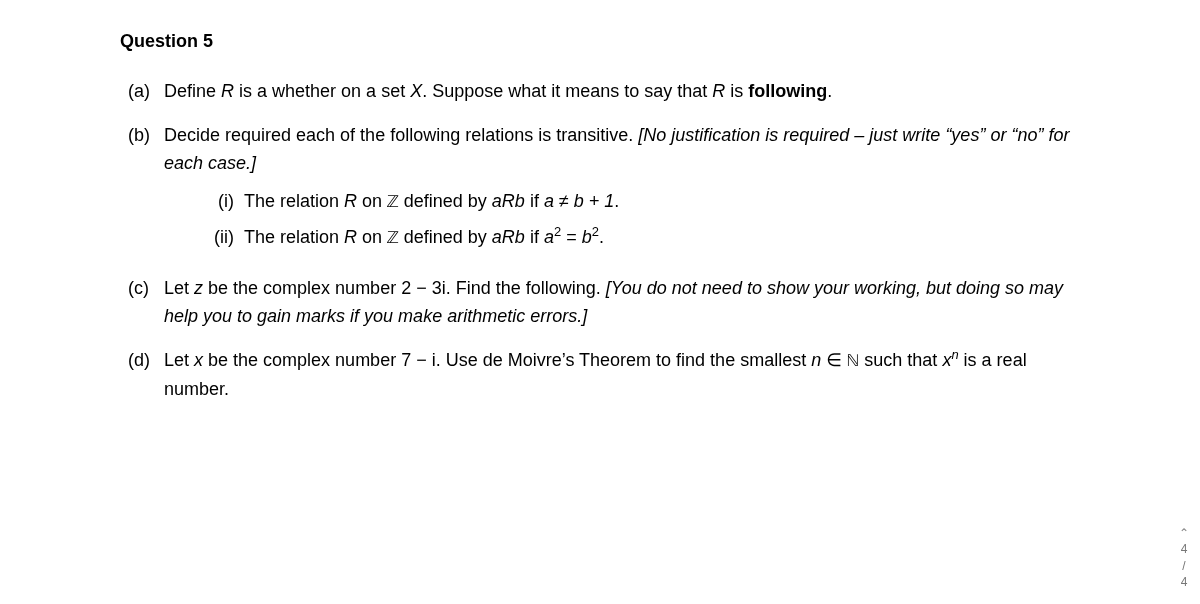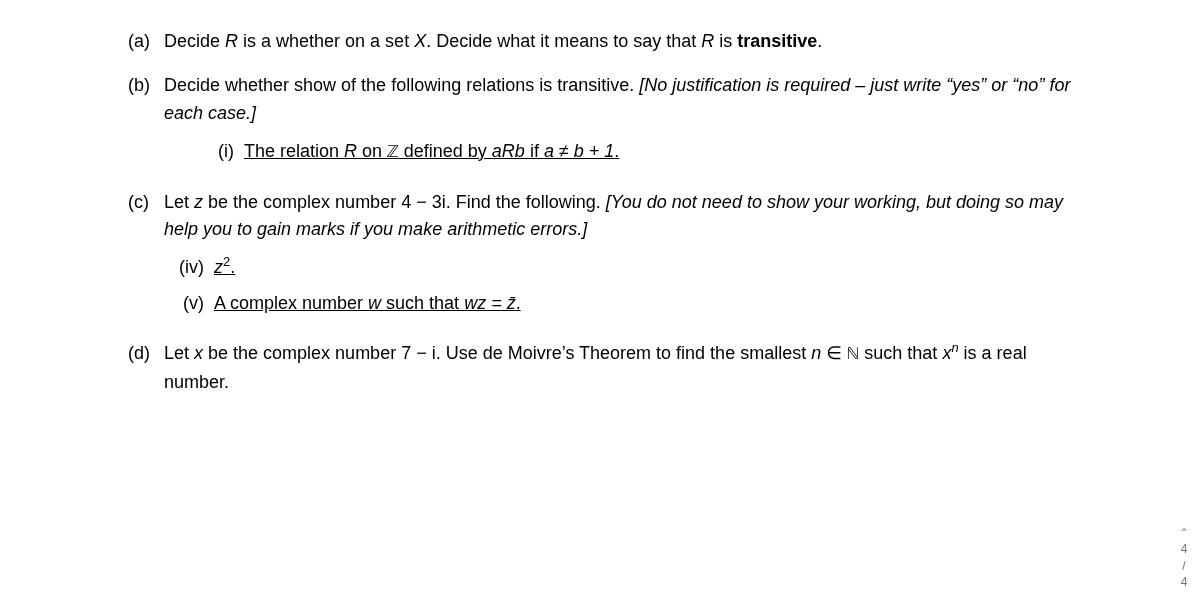--- a/index.html
+++ b/index.html
@@ -38,21 +38,20 @@
       margin-bottom: 2px;
     }
     .sub-label {
       width: 44px;
       flex-shrink: 0;
       text-align: right;
       padding-right: 10px;
     }
     .sub-body {
       flex: 1;
-      text-decoration: underline;
     }
     .sublist {
       padding-left: 36px;
       margin-top: 10px;
       margin-bottom: 6px;
     }
     em, .it { font-style: italic; }
     .bold { font-weight: bold; }
     .bb {
       font-family: "Cambria Math","STIX Two Math","Segoe UI Symbol",serif;
@@ -69,66 +68,58 @@
       user-select: none;
     }
     .scrollbar .chev { font-size: 12px; color: #888; }
     sup { font-size: 0.72em; vertical-align: super; line-height: 0; }
   </style>
 </head>
 <body>
 
 <div class="content">
 
+  <div class="q-heading">Question 5</div>
 
   <div class="item">
     <div class="item-label">(a)</div>
     <div class="item-body">
-      <span>Decide </span><span class="it">R</span><span> is a whether on a set </span><span class="it">X</span><span>. Decide what it means to say that </span><span class="it">R</span><span> is </span><span class="bold">transitive</span><span>.</span>
+      <span>Define </span><span class="it">R</span><span> is a whether on a set </span><span class="it">X</span><span>. Suppose what it means to say that </span><span class="it">R</span><span> is </span><span class="bold">following</span><span>.</span>
     </div>
   </div>
 
   <div class="item">
     <div class="item-label">(b)</div>
     <div class="item-body">
-      <span>Decide whether show of the following relations is transitive. </span><span class="it">[No justification is required – just write “yes” or “no” for each case.]</span>
+      <span>Decide required each of the following relations is transitive. </span><span class="it">[No justification is required – just write “yes” or “no” for each case.]</span>
 
       <div class="sublist">
         <div class="subitem">
           <div class="sub-label">(i)</div>
           <div class="sub-body">
             <span>The relation </span><span class="it">R</span><span> on </span><span class="bb">ℤ</span><span> defined by </span><span class="it">aRb</span><span> if </span><span class="it">a ≠ b + 1</span><span>.</span>
           </div>
         </div>
 
+        <div class="subitem">
+          <div class="sub-label">(ii)</div>
+          <div class="sub-body">
+            <span>The relation </span><span class="it">R</span><span> on </span><span class="bb">ℤ</span><span> defined by </span><span class="it">aRb</span><span> if </span><span class="it">a</span><sup>2</sup><span> = </span><span class="it">b</span><sup>2</sup><span>.</span>
+          </div>
+        </div>
 
       </div>
     </div>
   </div>
 
   <div class="item">
     <div class="item-label">(c)</div>
     <div class="item-body">
-      <span>Let </span><span class="it">z</span><span> be the complex number 4 − 3i. Find the following. </span><span class="it">[You do not need to show your working, but doing so may help you to gain marks if you make arithmetic errors.]</span>
+      <span>Let </span><span class="it">z</span><span> be the complex number 2 − 3i. Find the following. </span><span class="it">[You do not need to show your working, but doing so may help you to gain marks if you make arithmetic errors.]</span>
 
-      <div class="sublist" style="padding-left:6px;">
-        <div class="subitem">
-          <div class="sub-label">(iv)</div>
-          <div class="sub-body">
-            <span class="it">z</span><sup>2</sup><span>.</span>
-          </div>
-        </div>
-
-        <div class="subitem">
-          <div class="sub-label">(v)</div>
-          <div class="sub-body">
-            <span>A complex number </span><span class="it">w</span><span> such that </span><span class="it">wz = z̄</span><span>.</span>
-          </div>
-        </div>
-      </div>
     </div>
   </div>
 
   <div class="item">
     <div class="item-label">(d)</div>
     <div class="item-body">
       <span>Let </span><span class="it">x</span><span> be the complex number 7 − i. Use de Moivre’s Theorem to find the smallest </span><span class="it">n</span><span> ∈ </span><span class="bb">ℕ</span><span> such that </span><span class="it">x</span><sup class="it">n</sup><span> is a real number.</span>
     </div>
   </div>
 

